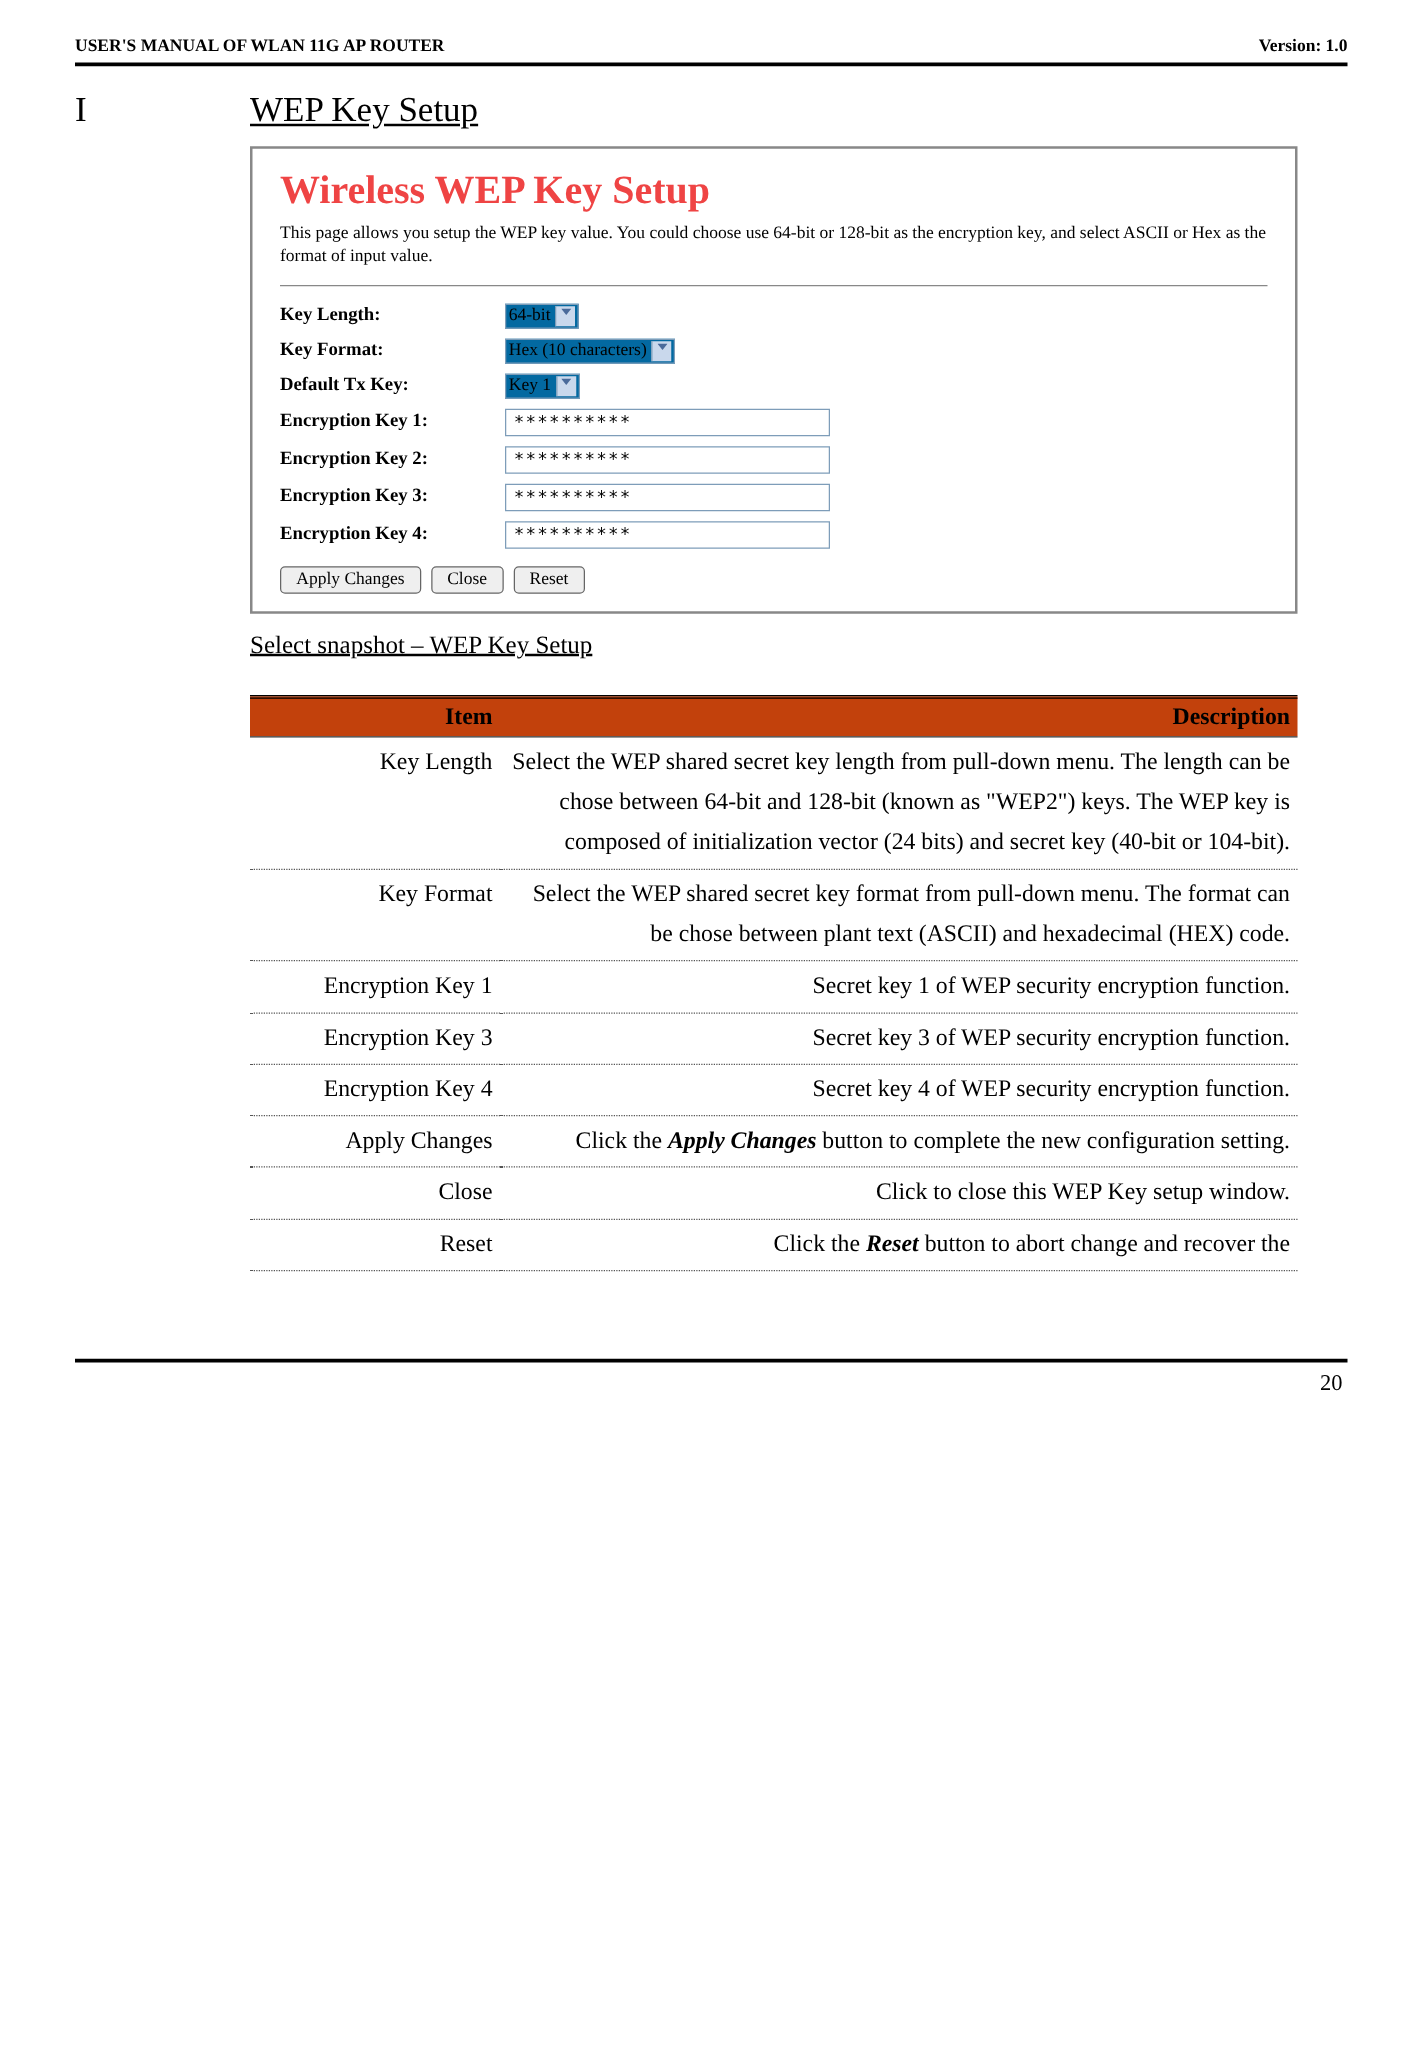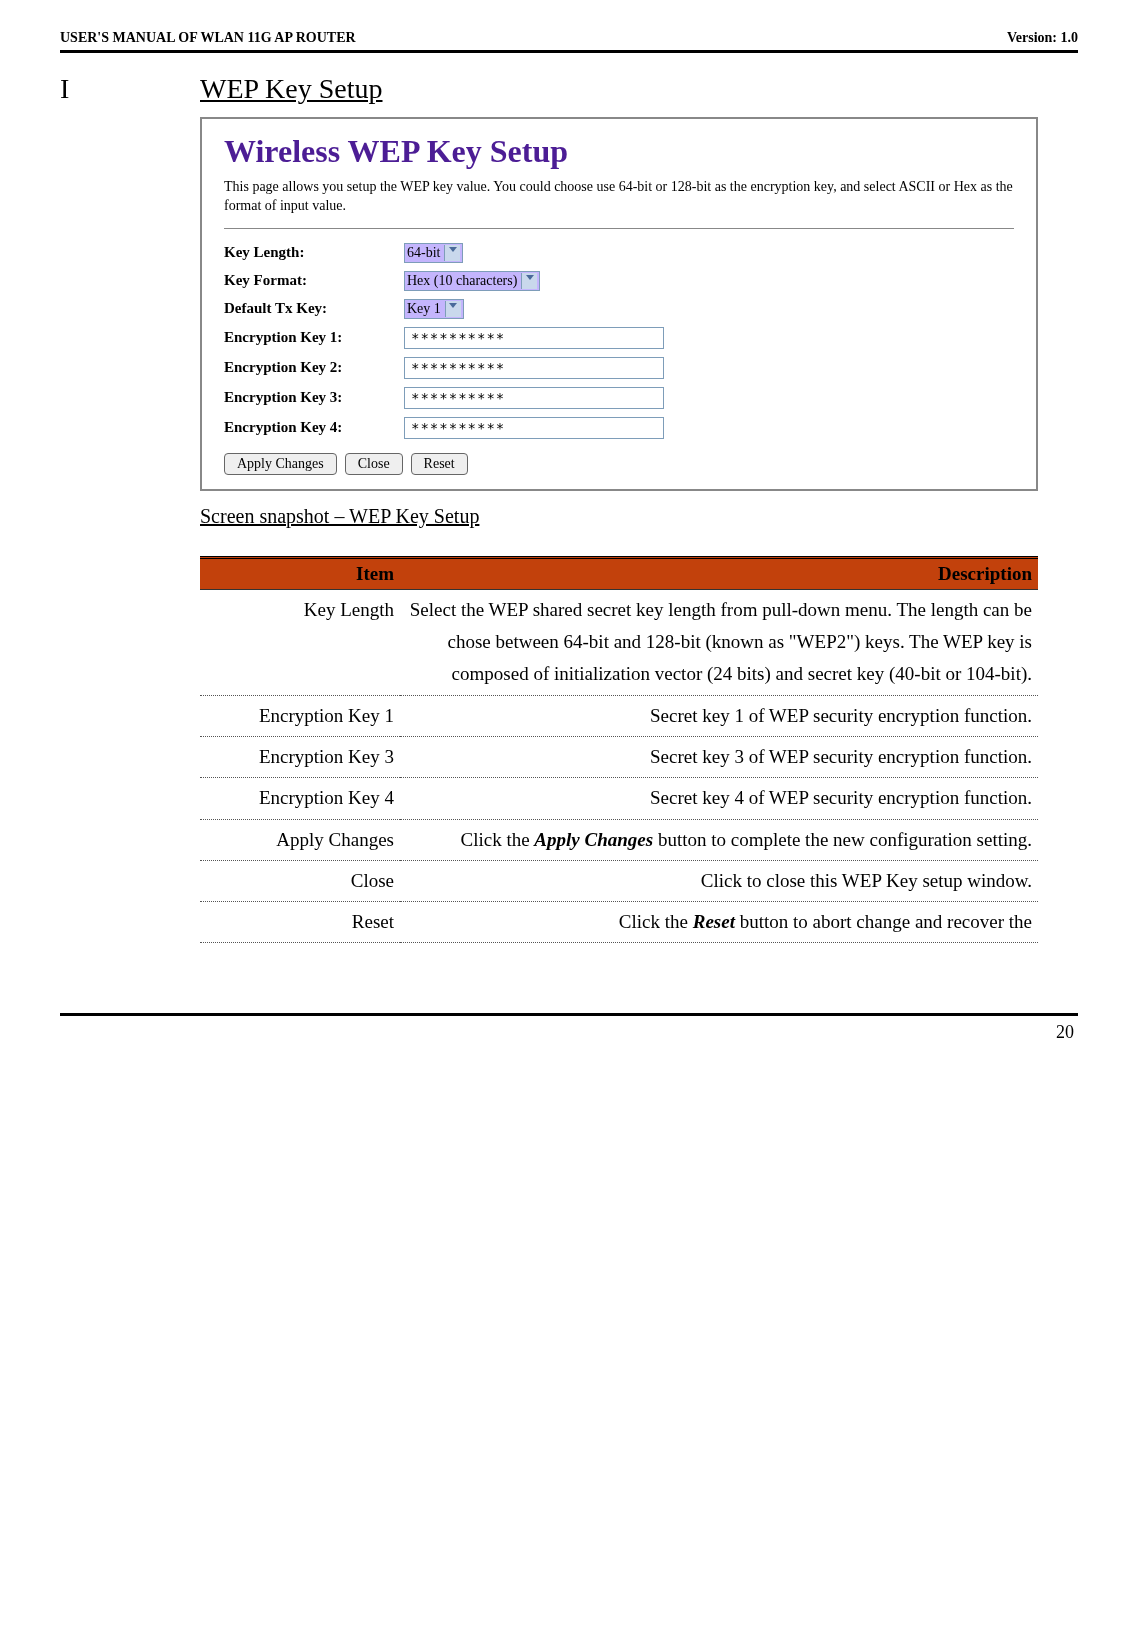--- a/index.html
+++ b/index.html
@@ -42,21 +42,21 @@
     margin-left: 140px;
     margin-right: 40px;
   }
   .panel {
     border: 2px solid #888;
     padding: 14px 22px 14px 22px;
     background: #fff;
     font-family: "Times New Roman", serif;
   }
   .panel-title {
-    color: #4c1d95;
+    color: #ef4444;
     font-size: 32px;
     font-weight: bold;
     margin-bottom: 8px;
   }
   .panel-desc {
     font-size: 14px;
     margin-bottom: 12px;
     line-height: 1.35;
   }
   .panel-hr {
@@ -69,21 +69,21 @@
     align-items: center;
     margin-bottom: 8px;
   }
   .form-label {
     width: 180px;
     font-weight: bold;
     font-size: 15px;
   }
   .form-control-select {
     border: 1px solid #7e9db9;
-    background: #c4b5fd;
+    background: #0369a1;
     font-size: 14px;
     padding: 1px 2px;
     display: inline-flex;
     align-items: center;
   }
   .dropdown-arrow {
     display: inline-block;
     background: #c9d8ec;
     border-left: 1px solid #7e9db9;
     width: 16px;
@@ -229,36 +229,40 @@
       <input class="form-input" value="**********" style="">
     </div>
 
     <div class="button-row">
       <button class="btn">Apply Changes</button>
       <button class="btn">Close</button>
       <button class="btn">Reset</button>
     </div>
   </div>
 
-  <div class="caption">Screen snapshot – WEP Key Setup</div>
+  <div class="caption">Select snapshot – WEP Key Setup</div>
 
   <table class="desc-table">
     <thead>
       <tr>
         <th>Item</th>
         <th>Description</th>
       </tr>
     </thead>
     <tbody>
         <tr>
           <td>Key Length</td>
           <td>Select the WEP shared secret key length from pull-down menu. The length can be chose between 64-bit and 128-bit (known as "WEP2") keys.
 The WEP key is composed of initialization vector (24 bits) and secret key (40-bit or 104-bit).</td>
         </tr>
         <tr>
+          <td>Key Format</td>
+          <td>Select the WEP shared secret key format from pull-down menu. The format can be chose between plant text (ASCII) and hexadecimal (HEX) code.</td>
+        </tr>
+        <tr>
           <td>Encryption Key 1</td>
           <td>Secret key 1 of WEP security encryption function.</td>
         </tr>
         <tr>
           <td>Encryption Key 3</td>
           <td>Secret key 3 of WEP security encryption function.</td>
         </tr>
         <tr>
           <td>Encryption Key 4</td>
           <td>Secret key 4 of WEP security encryption function.</td>

